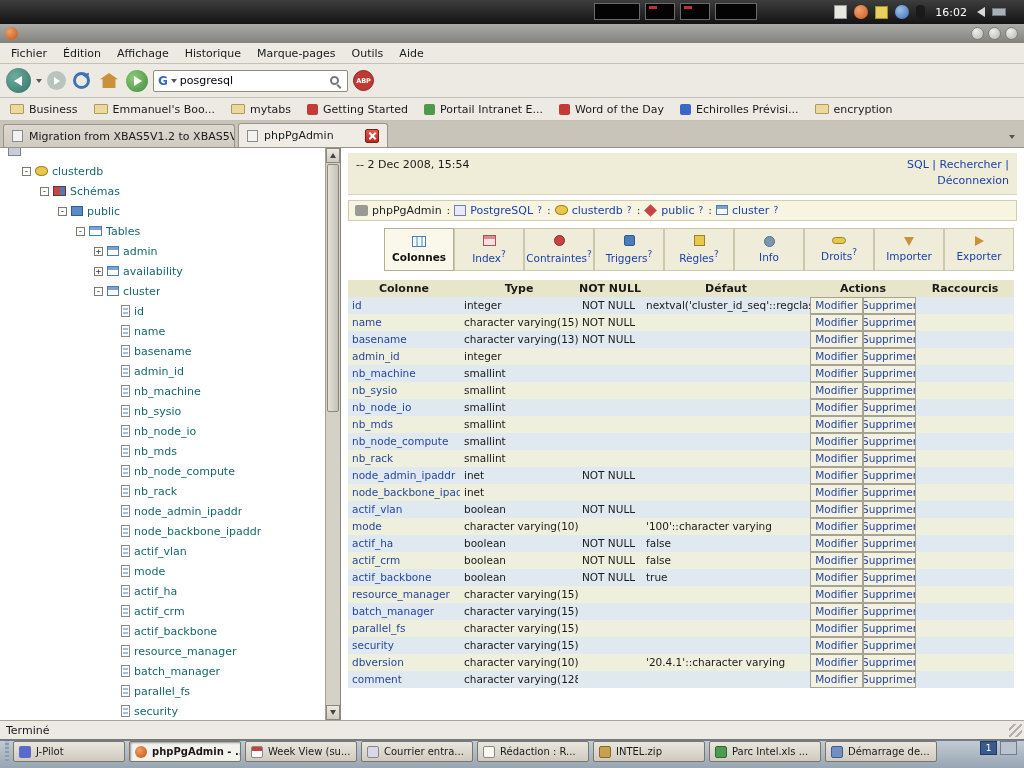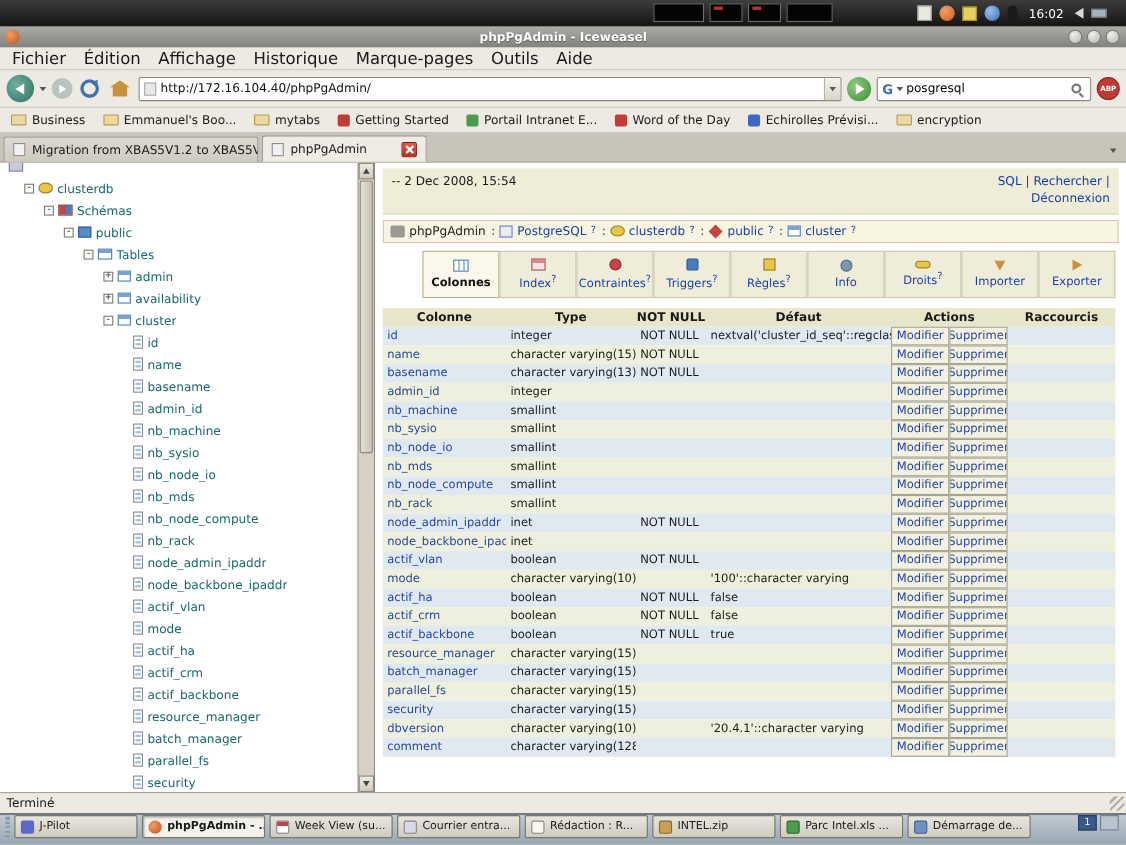--- a/index.html
+++ b/index.html
@@ -31,21 +31,21 @@
 
   
   #window { position:absolute; top:24px; left:0; width:1024px; height:716px; display:flex; flex-direction:column; background:#EDEAE3; border-bottom:1px solid #777; }
   .titlebar { height:19px; background:linear-gradient(#ABABA9,#82827D); display:flex; align-items:center; position:relative; flex:none; }
   .win-icon { width:13px; height:13px; border-radius:50%; background:radial-gradient(circle at 35% 35%, #F0A060,#C05020); margin-left:5px; z-index:1; }
   .title-text { position:absolute; left:0; right:0; text-align:center; color:#FFF; font-weight:bold; font-size:11px; text-shadow:0 1px 1px #555; }
   .tb-btns { margin-left:auto; display:flex; gap:4px; padding-right:6px; z-index:1; }
   .tb-btn { width:13px; height:13px; border-radius:50%; background:radial-gradient(circle at 35% 30%, #EFEFEA,#B7B7B1); border:1px solid #7E7E78; }
 
   .menubar { height:21px; display:flex; align-items:center; gap:2px; padding-left:4px; background:#EDEAE3; border-bottom:1px solid #C6C1B6; flex:none; }
-  .menu-item { padding:2px 7px; font-size:15px; }
+  .menu-item { padding:2px 7px; font-size:11px; }
 
   .navbar { height:34px; display:flex; align-items:center; gap:5px; padding:0 6px; background:#EDEAE3; border-bottom:1px solid #C6C1B6; flex:none; }
   .nav-back { width:25px; height:25px; border-radius:50%; background:radial-gradient(circle at 35% 35%, #6FAE9F,#2F7265); display:flex; align-items:center; justify-content:center; flex:none; }
   .nav-back::after { content:""; border-top:5px solid transparent; border-bottom:5px solid transparent; border-right:8px solid #FFF; margin-right:2px; }
   .drop { width:0; height:0; border-left:3.5px solid transparent; border-right:3.5px solid transparent; border-top:4px solid #555; flex:none; }
   .nav-fwd { width:19px; height:19px; border-radius:50%; background:#B9C4BE; display:flex; align-items:center; justify-content:center; flex:none; }
   .nav-fwd::after { content:""; border-top:4px solid transparent; border-bottom:4px solid transparent; border-left:6px solid #FFF; margin-left:1px; }
   .nav-reload { width:17px; height:17px; border:3px solid #3E74B0; border-radius:50%; position:relative; flex:none; margin:0 2px; }
   .nav-reload::after { content:""; position:absolute; right:-4px; top:-3px; border-left:4px solid transparent; border-right:4px solid transparent; border-bottom:6px solid #3E74B0; transform:rotate(40deg); }
   .nav-home { width:18px; height:15px; background:#C9913B; clip-path:polygon(50% 0,100% 42%,86% 42%,86% 100%,14% 100%,14% 42%,0 42%); flex:none; margin:0 3px; }
@@ -199,21 +199,20 @@
       <span class="pi pi-mouse"></span>
       <span class="clock">16:02</span>
       <span class="pi pi-vol"></span>
       <span class="pi pi-batt"></span>
     </div>
   </div>
 
   <div id="window">
     <div class="titlebar">
       <span class="win-icon"></span>
-      <span class="title-text">phpPgAdmin - Iceweasel</span>
       <span class="tb-btns">
         <span class="tb-btn"></span>
         <span class="tb-btn"></span>
         <span class="tb-btn"></span>
       </span>
     </div>
 
     <div class="menubar">
 
     <span class="menu-item idx-0">Fichier</span>
@@ -224,27 +223,20 @@
         <span class="menu-item idx-5">Outils</span>
         <span class="menu-item idx-6">Aide</span>
       </div>
 
     <div class="navbar">
       <span class="nav-back"></span>
       <span class="drop"></span>
       <span class="nav-fwd"></span>
       <span class="nav-reload"></span>
       <span class="nav-home"></span>
-      <span class="url-box">
-        <span class="favicon"></span>
-        <input class="url-input" value="http://172.16.104.40/phpPgAdmin/" style="">
-        <span class="url-drop">
-            <span class="drop"></span>
-          </span>
-      </span>
       <span class="go-btn"></span>
       <span class="search-box">
         <span class="g-logo">G</span>
         <span class="drop"></span>
         <input class="search-input" value="posgresql" style="">
         <span class="mag"></span>
       </span>
       <span class="abp">ABP</span>
     </div>
 

